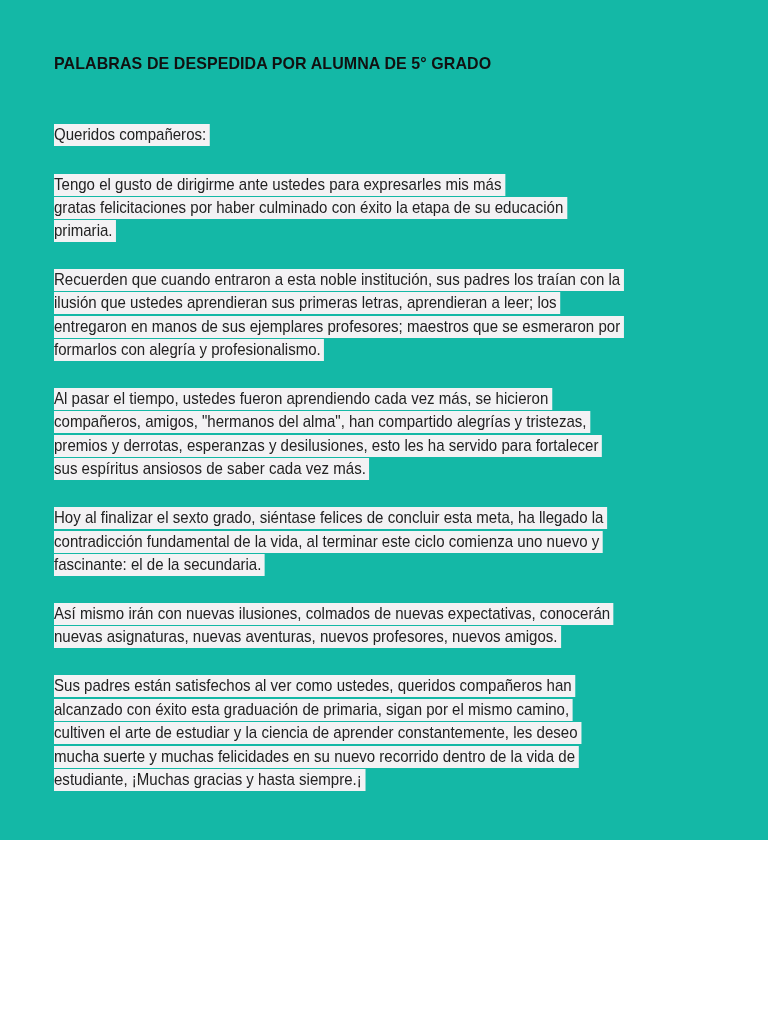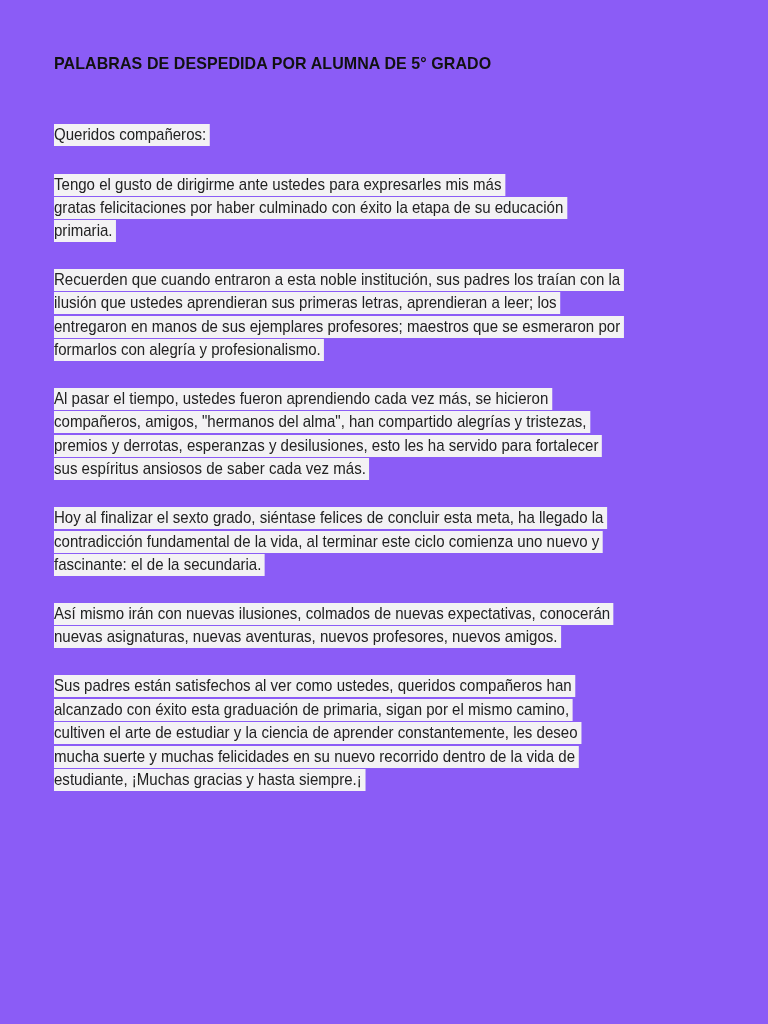--- a/index.html
+++ b/index.html
@@ -11,22 +11,22 @@
     width: 768px;
     height: 1024px;
     position: relative;
     overflow: hidden;
     font-family: "Liberation Sans", sans-serif;
     color: #1a1a1a;
   }
   .page {
     position: absolute;
     left: 0; top: 0;
-    width: 768px; height: 1024px;
-    background: #8b5cf6;
+    width: 768px; height: 840px;
+    background: #14b8a6;
   }
   .title {
     position: absolute;
     left: 54px;
     top: 54px;
     font-size: 17px;
     font-weight: bold;
     letter-spacing: 0.1px;
     color: #111;
     white-space: nowrap;

